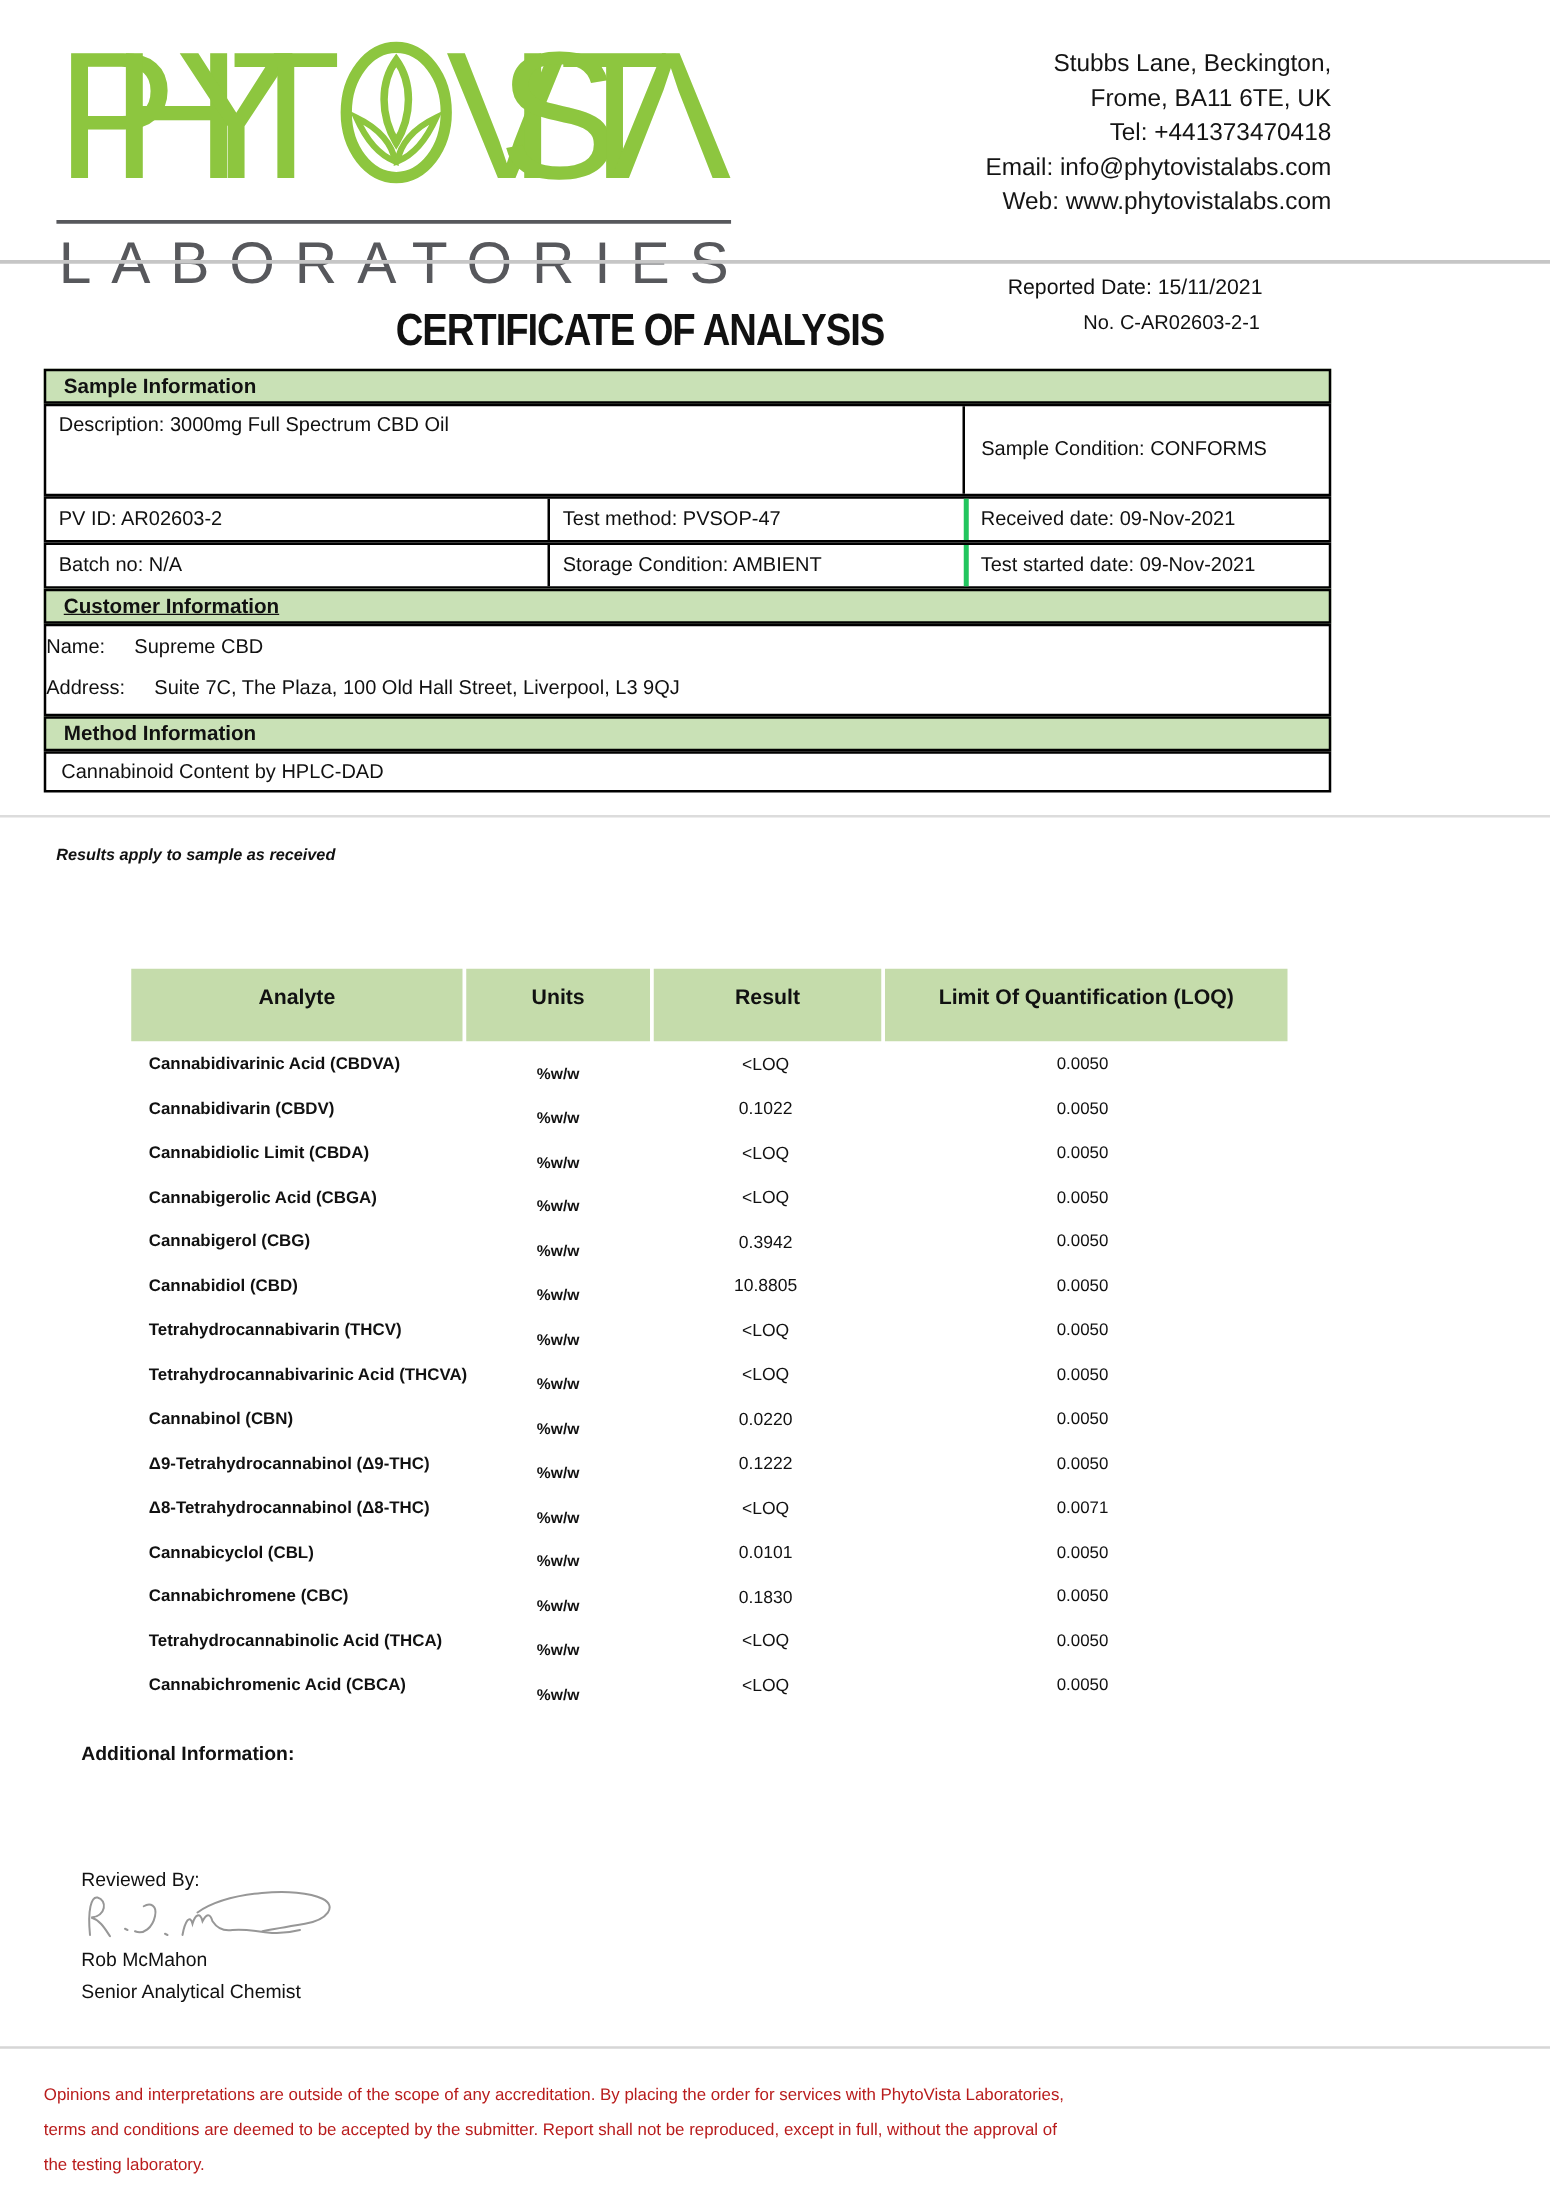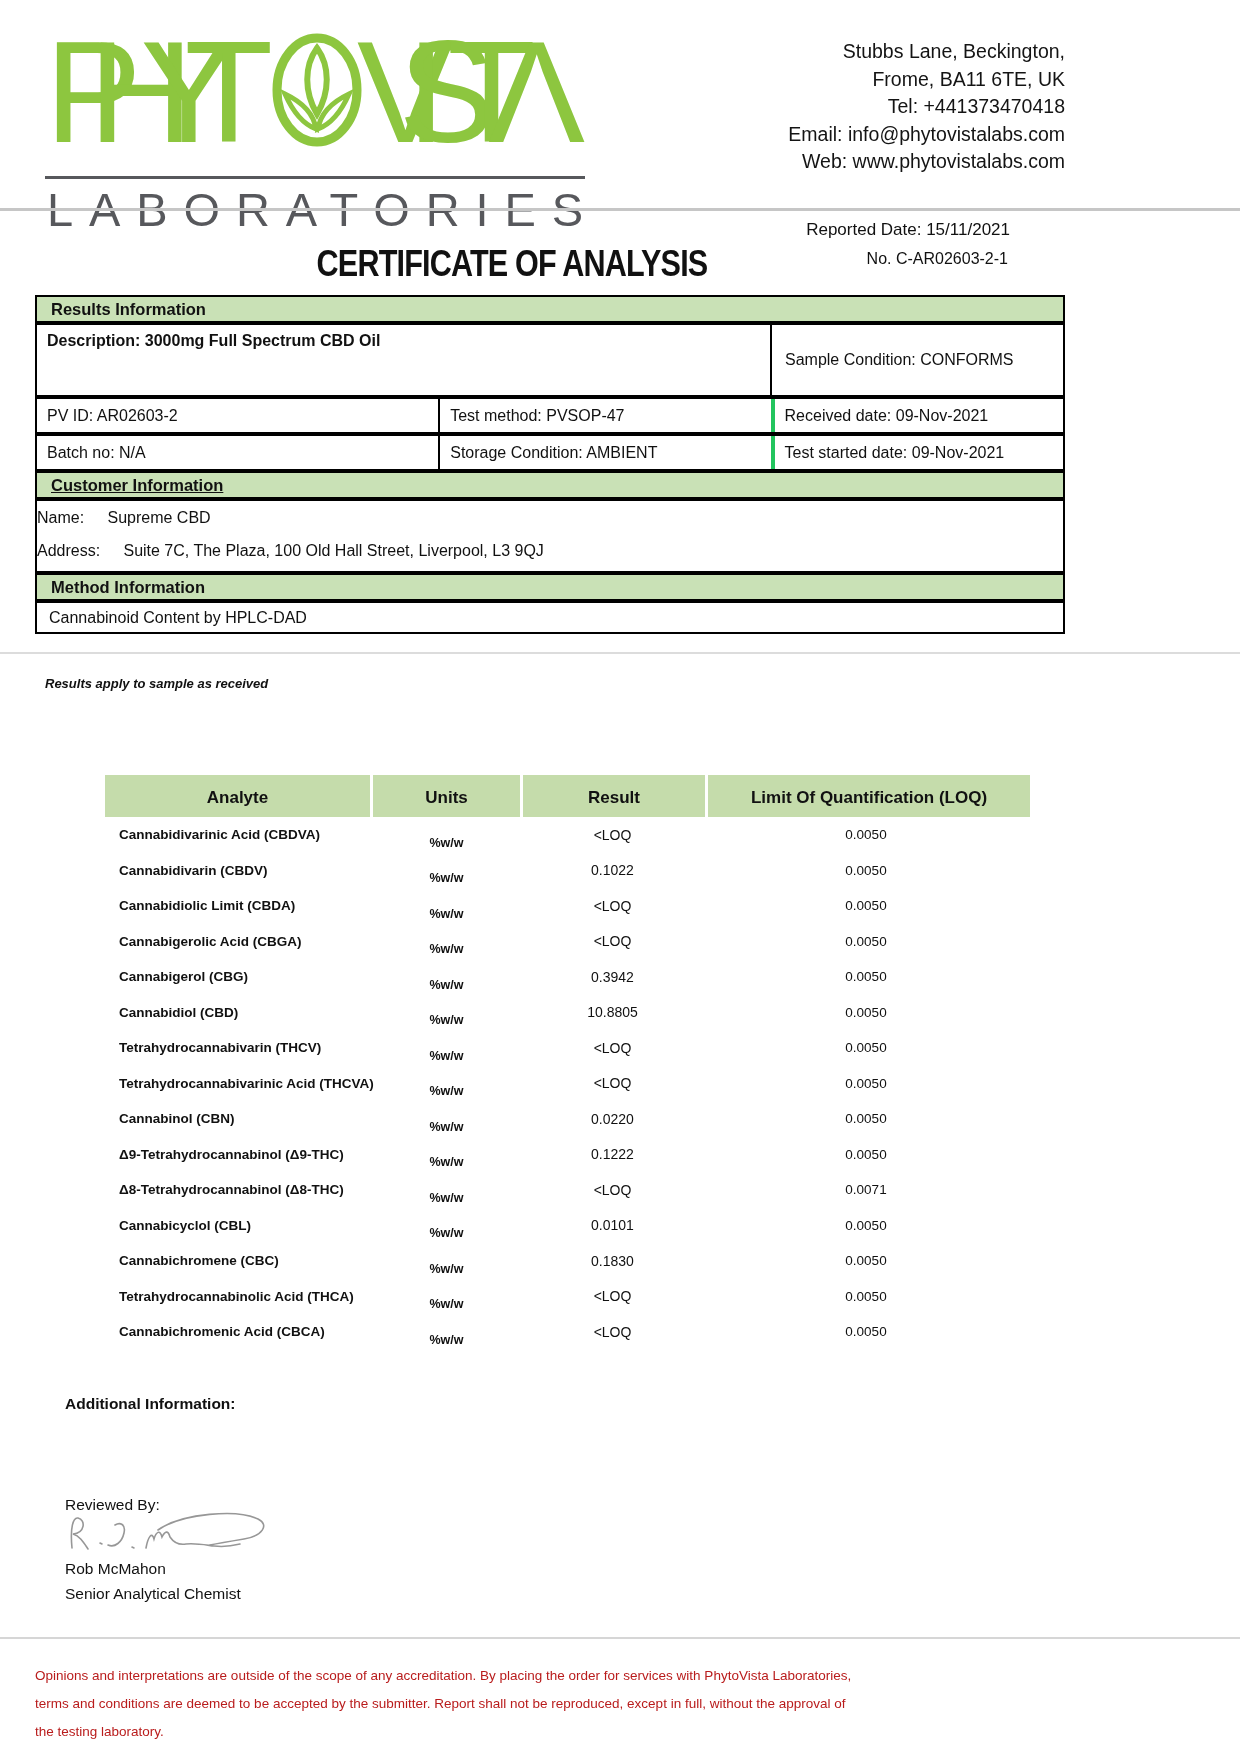--- a/index.html
+++ b/index.html
@@ -19,21 +19,21 @@
   .certificate-no{top:250px;right:232px;font-size:16px;}
   .coa-title{top:243px;left:262px;width:500px;text-align:center;font-size:36px;font-weight:bold;
     letter-spacing:-1px;transform:scaleX(0.85);transform-origin:center;white-space:nowrap;}
   
   .sec{left:35px;width:1030px;box-sizing:border-box;}
   .band{border:2px solid #000;background:#c9e1b6;font-weight:bold;font-size:16.5px;
     padding:3px 0 0 14px;height:28px;}
   .box{border:2px solid #000;font-size:16px;}
   .band-sample{top:295px;}
   .box-desc{top:323px;height:74px;}
-  .desc-cell{position:absolute;left:0;top:0;width:733px;height:100%;padding:7px 0 0 10px;box-sizing:border-box;font-weight:bold;}
+  .desc-cell{position:absolute;left:0;top:0;width:733px;height:100%;padding:7px 0 0 10px;box-sizing:border-box;}
   .cond-cell{position:absolute;left:733px;top:0;width:295px;height:100%;border-left:2px solid #000;
     display:flex;align-items:center;padding-left:13px;box-sizing:border-box;}
   .row3{display:flex;}
   .box-row2{top:397px;height:37px;}
   .box-row3{top:434px;height:37px;}
   .cell{display:flex;align-items:center;padding-left:10px;box-sizing:border-box;height:100%;}
   .cell-a{width:402px;}
   .cell-b{width:333px;border-left:2px solid #000;}
   .cell-c{width:293px;border-left:4px solid #22c55e;}
   .band-customer{top:471px;text-decoration:underline;}
@@ -43,21 +43,21 @@
   .cust-addr{margin-top:15px;}
   .lbl{display:inline-block;}
   .lbl-name{width:66px;}
   .lbl-addr{width:82px;}
   .band-method{top:573px;}
   .box-method{top:601px;height:33px;padding:6px 0 0 12px;box-sizing:border-box;}
   .results-note{top:676px;left:45px;font-size:13px;font-weight:bold;font-style:italic;}
   
   .rtable{top:775px;left:105px;width:925px;}
   .rhead{display:flex;gap:3px;}
-  .rhead > div{background:#c5dcab;height:42px;box-sizing:border-box;text-align:center;
+  .rhead > div{background:#c5dcab;height:58px;box-sizing:border-box;text-align:center;
     font-weight:bold;font-size:17px;padding-top:13px;}
   .col1{width:265px;}
   .col2{width:147px;}
   .col3{width:182px;}
   .col4{width:322px;}
   .rbody{margin-top:0;}
   .trow{display:flex;height:35.5px;align-items:center;}
   .c-analyte{width:268px;padding-left:14px;box-sizing:border-box;font-weight:bold;font-size:13.5px;white-space:nowrap;}
   .c-units{width:147px;text-align:center;font-weight:bold;font-size:12.5px;margin-top:16px;}
   .c-result{width:185px;text-align:center;font-size:14px;}
@@ -95,21 +95,21 @@
     <div>Email: info@phytovistalabs.com</div>
     <div>Web: www.phytovistalabs.com</div>
   </div>
 
   <div class="abs rule rule-top"></div>
 
   <div class="abs reported-date">Reported Date: 15/11/2021</div>
   <div class="abs certificate-no">No. C-AR02603-2-1</div>
   <div class="abs coa-title">CERTIFICATE OF ANALYSIS</div>
 
-  <div class="abs sec band band-sample">Results Information</div>
+  <div class="abs sec band band-sample">Sample Information</div>
   <div class="abs sec box box-desc">
     <div class="desc-cell">Description: 3000mg Full Spectrum CBD Oil</div>
     <div class="cond-cell">Sample Condition: CONFORMS</div>
   </div>
   <div class="abs sec box box-row2 row3">
     <div class="cell cell-a">PV ID: AR02603-2</div>
     <div class="cell cell-b">Test method: PVSOP-47</div>
     <div class="cell cell-c">Received date: 09-Nov-2021</div>
   </div>
   <div class="abs sec box box-row3 row3">

